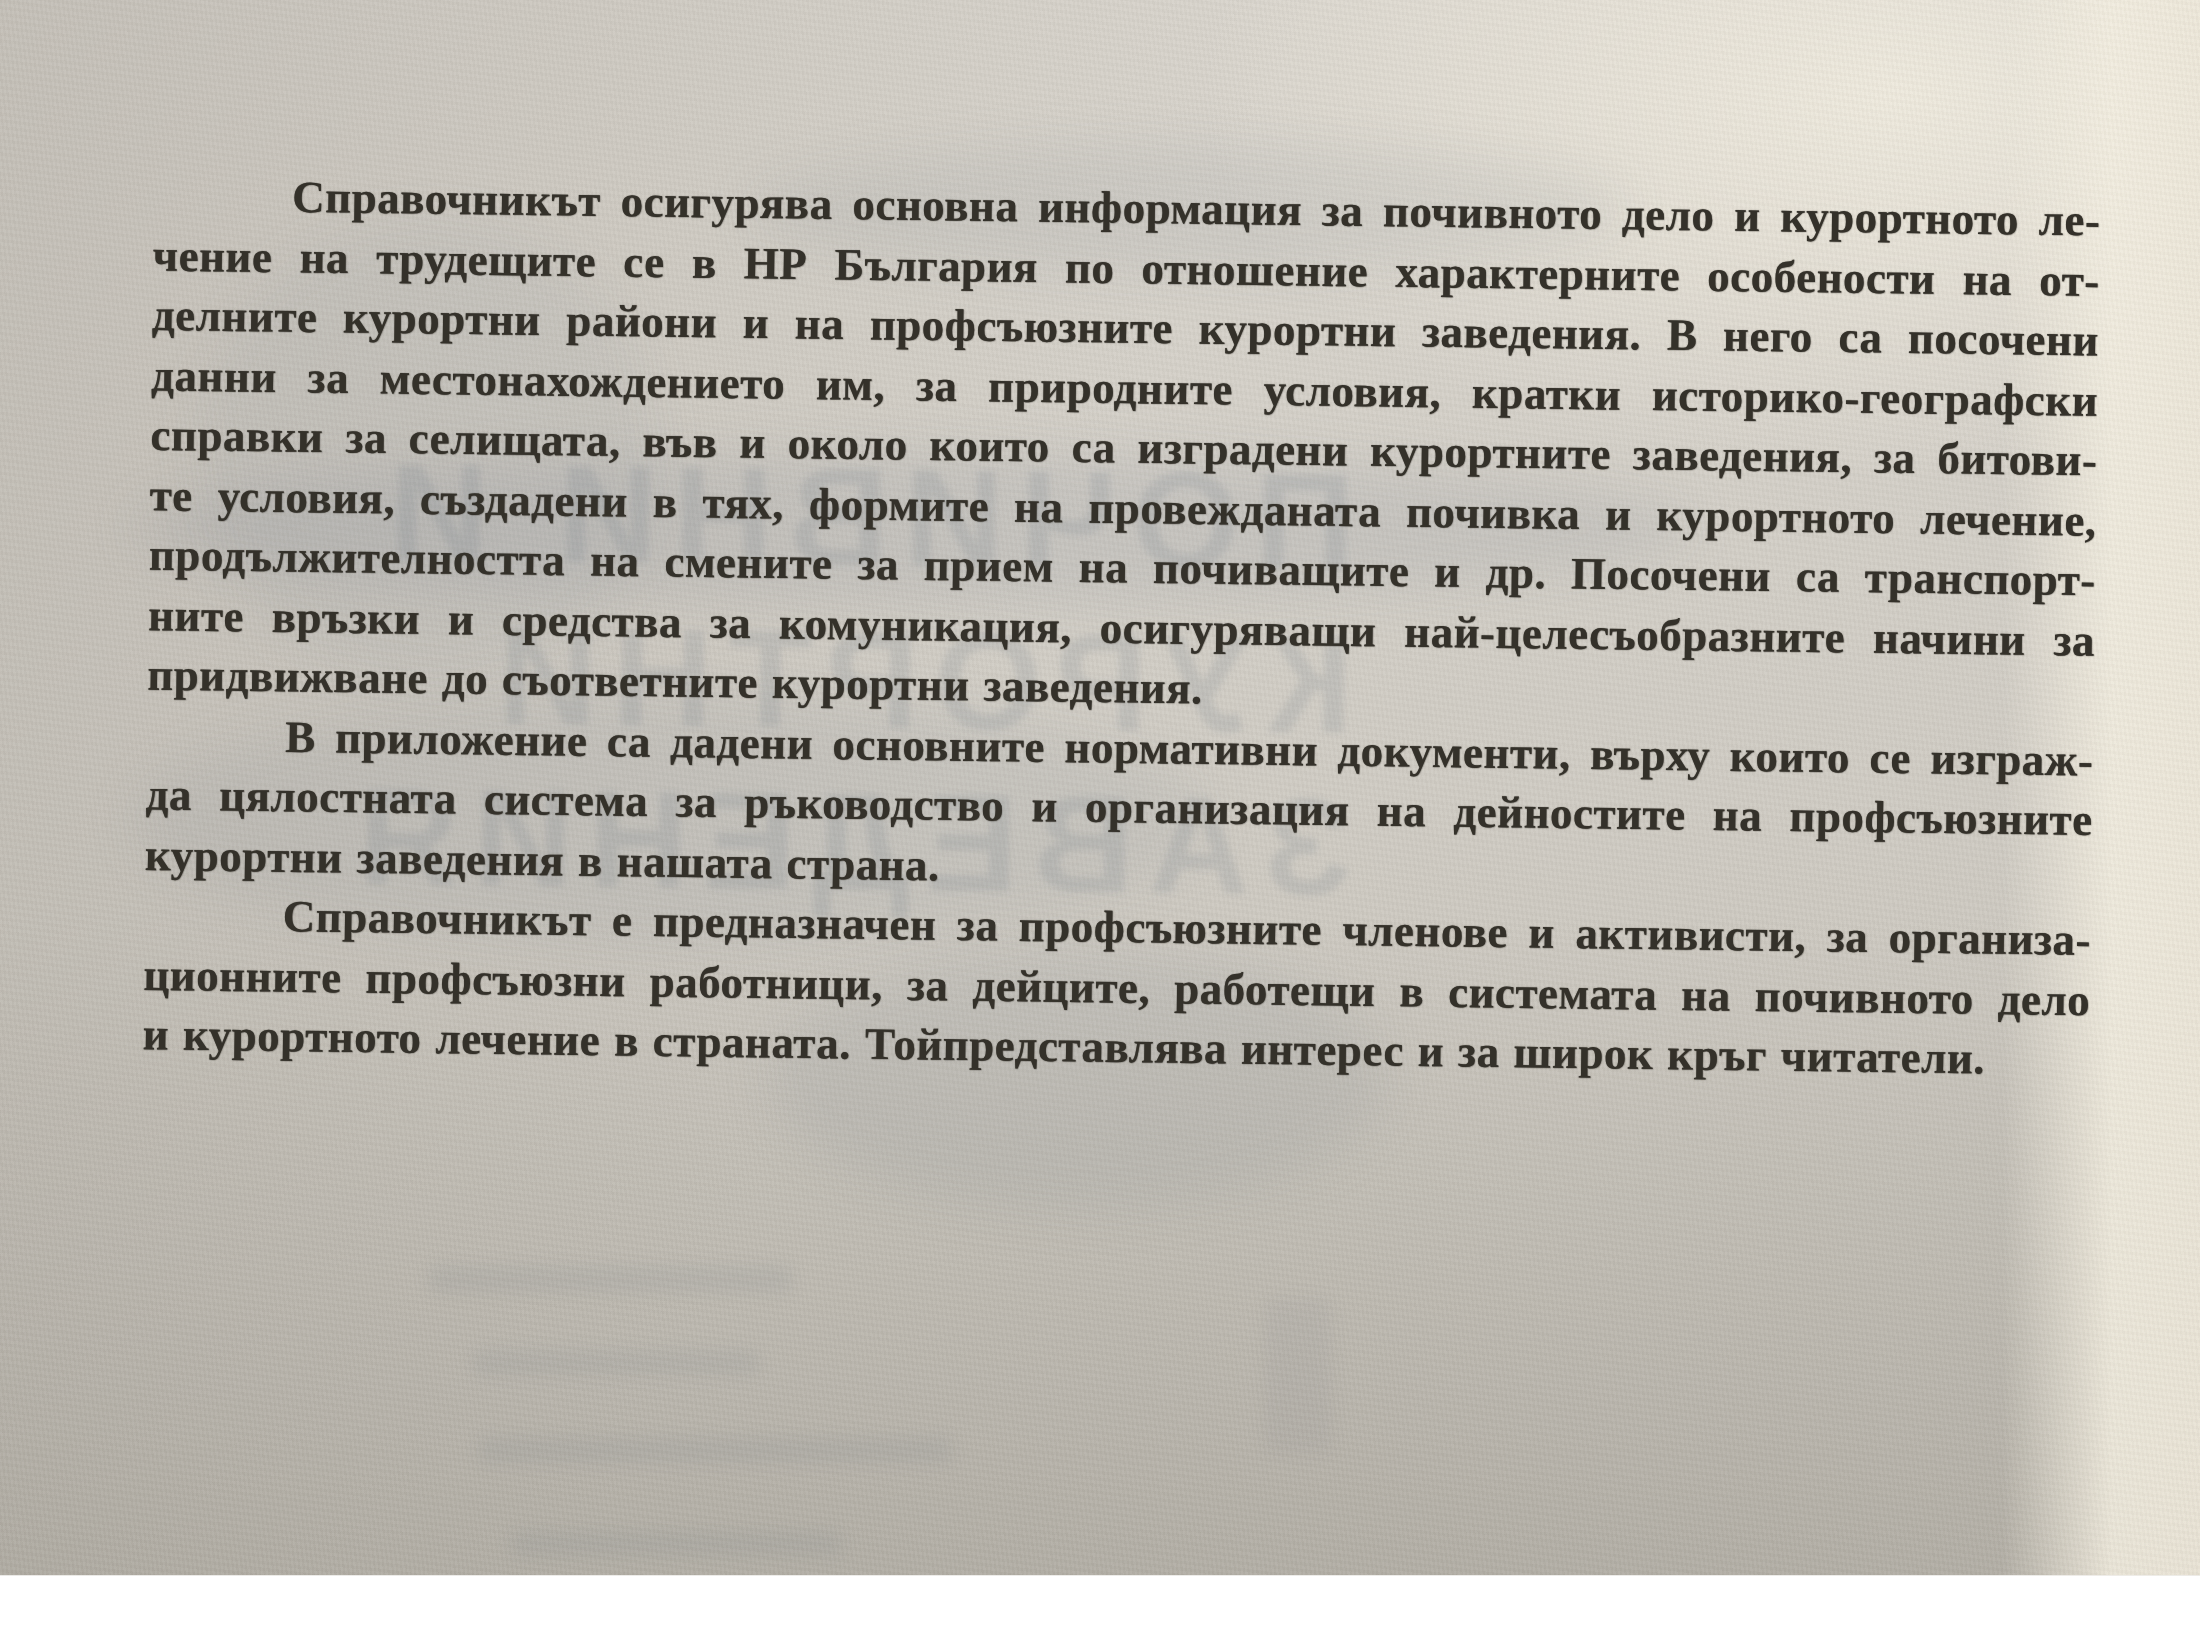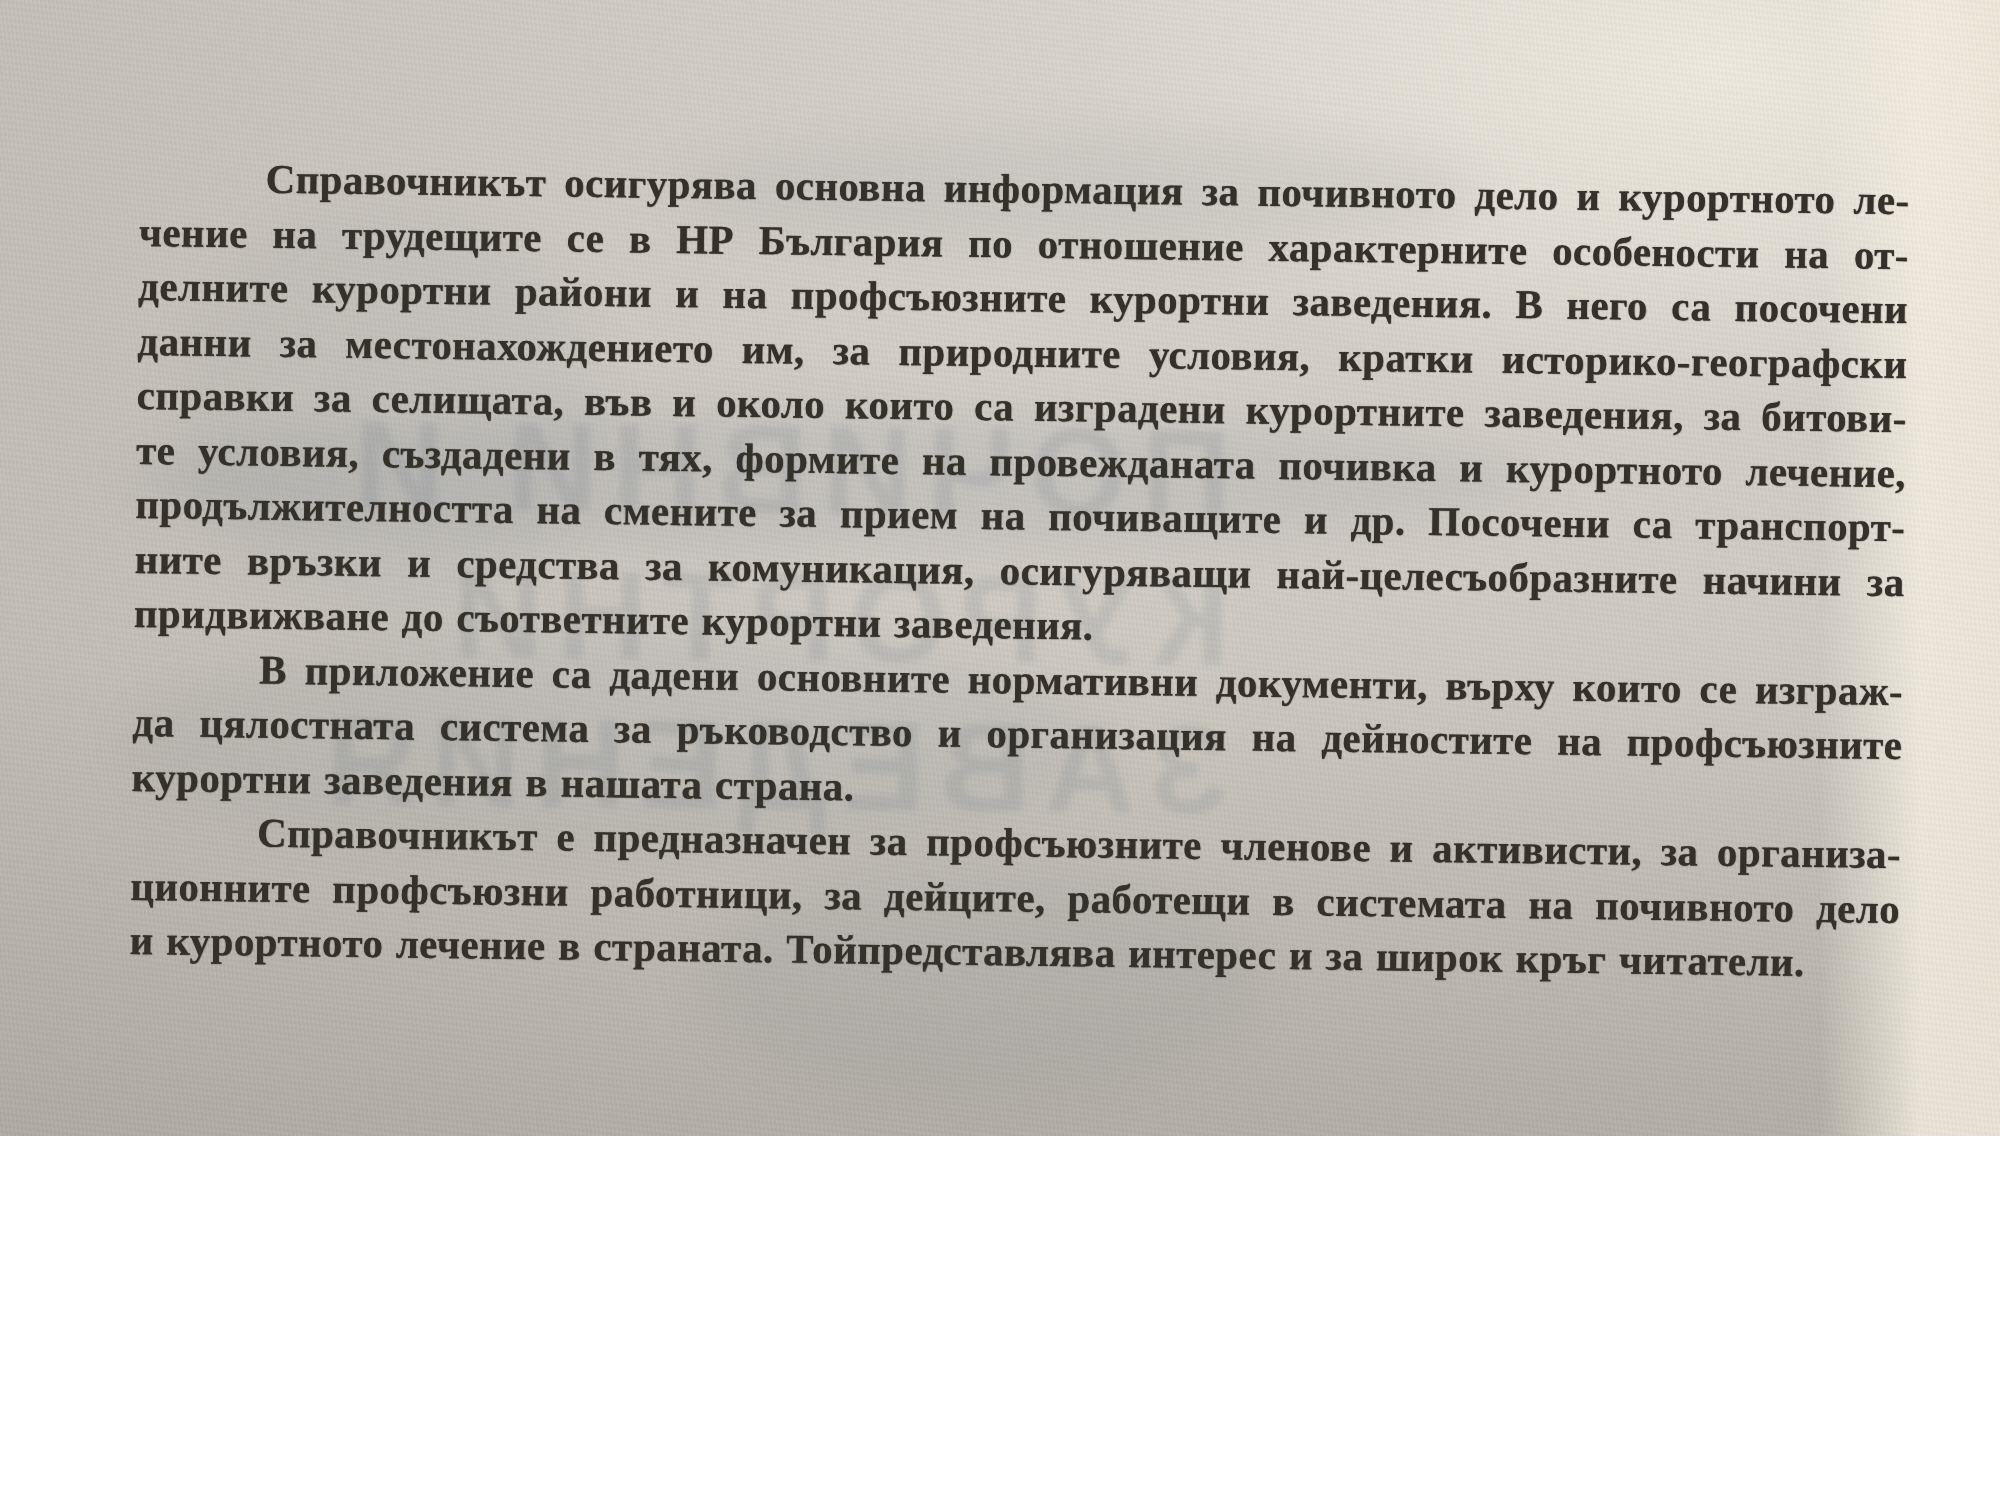--- a/index.html
+++ b/index.html
@@ -1,21 +1,21 @@
 <!DOCTYPE html>
 <html><head>
 <meta charset="utf-8">
 <style>
   html, body { margin: 0; padding: 0; }
   body { width: 2000px; height: 1500px; overflow: hidden;
          font-family: "Liberation Serif", serif; }
 
   .paper {
     position: relative;
-    width: 2000px; height: 1136px;
+    width: 2000px; height: 1432px;
     background:
       linear-gradient(to right, rgba(240,234,220,0) 91%, rgba(243,238,224,0.85) 96%, rgba(238,232,218,0.9) 100%),
       radial-gradient(ellipse 900px 500px at 86% 6%, rgba(242,237,224,0.85), rgba(242,237,224,0) 70%),
       linear-gradient(115deg, rgba(160,155,147,0.38), rgba(160,155,147,0) 45%),
       linear-gradient(to top, rgba(140,136,127,0.30), rgba(140,136,127,0) 42%),
       linear-gradient(to bottom, #d9d5cd 0%, #cfcbc3 50%, #c2beb5 100%);
     overflow: hidden;
   }
   
   .paper::before {

